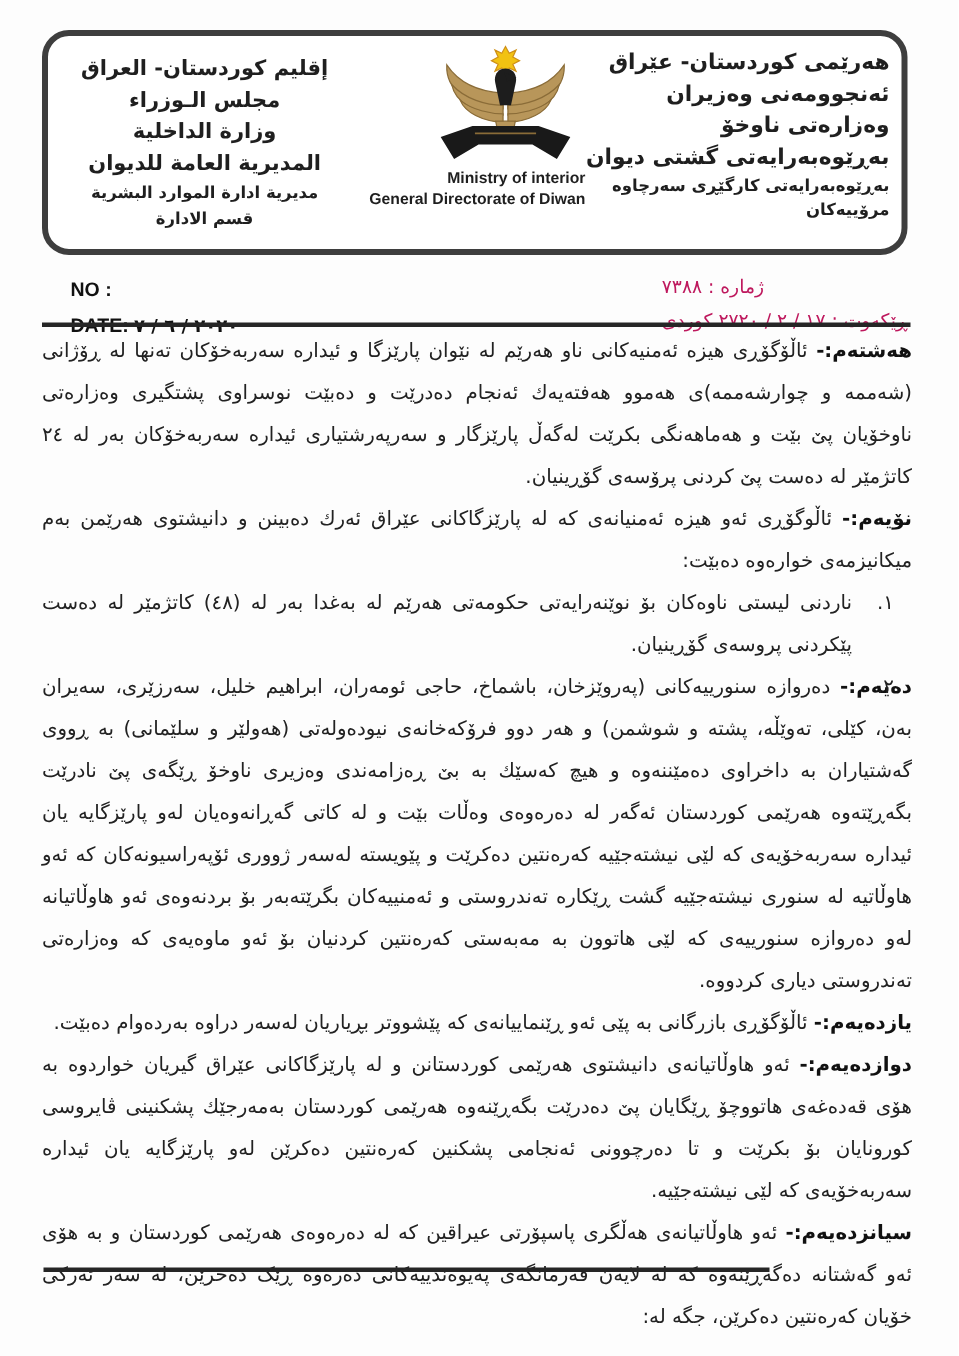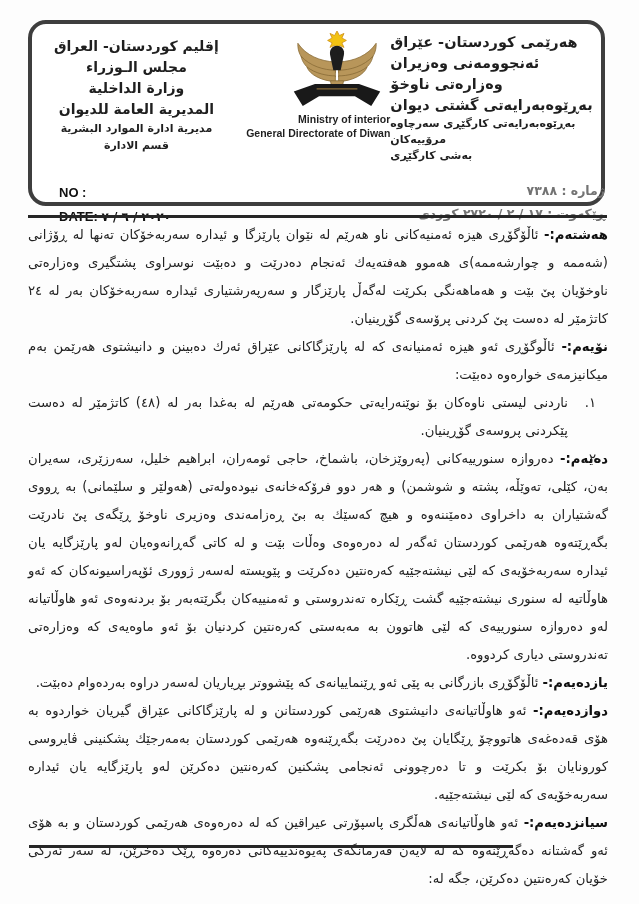--- a/index.html
+++ b/index.html
@@ -2,47 +2,47 @@
 <html lang="ckb" dir="ltr"><head>
 <meta charset="utf-8">
 <style>
   html,body { margin:0; padding:0; background:#ffffff; }
   .page {
     position:relative; width:639px; height:904px; background:#fdfdfd;
     font-family:"DejaVu Sans", sans-serif; color:#1f1f1f; overflow:hidden;
   }
   
   .frame {
-    position:absolute; left:28px; top:20px; width:577px; height:186px;
+    position:absolute; left:28px; top:20px; width:577px; height:150px;
     border:4px solid #3e3e3e; border-radius:18px; background:#fff;
     box-sizing:border-box; display:flex; justify-content:space-between;
     padding:6px 8px 2px 8px;
   }
   .col-ar { width:196px; text-align:center; direction:rtl; font-weight:bold; padding-top:6px; }
   .ar-line  { font-size:14px;  line-height:21px; }
   .ar-small { font-size:11px;  line-height:17px; }
   .col-center { width:160px; text-align:right; line-height:0; }
   .emblem { display:inline-block; margin-top:0; }
   .en-line { font-size:10.5px; font-weight:bold; line-height:14px;
              font-family:"Liberation Sans", sans-serif; }
   .en-iso  { font-size:14.5px; font-weight:bold; line-height:19px;
              font-family:"Liberation Sans", sans-serif; }
-  .col-ku { width:206px; text-align:left; direction:rtl; font-weight:bold; padding-top:2px; }
+  .col-ku { width:206px; text-align:right; direction:rtl; font-weight:bold; padding-top:2px; }
   .ku-line  { font-size:14.5px; line-height:21px; }
   .ku-small { font-size:11px;   line-height:16px; }
   
   .ref-left {
     position:absolute; left:47px; top:181px;
     font-family:"Liberation Sans", sans-serif; font-weight:bold; font-size:13px;
-    line-height:24px; color:#111;margin-left:12px;
+    line-height:24px; color:#111;
   }
   .ref-left .num { font-family:"DejaVu Sans", sans-serif; font-size:12px; }
   .ref-right {
-    position:absolute; right:34px; top:179px; direction:rtl; text-align:right;
-    font-weight:bold; font-size:12.5px; line-height:23px; color:#737373;
+    position:absolute; right:34px; top:179px; direction:rtl; text-align:left;
+    font-weight:normal; font-size:12.5px; line-height:23px; color:#be185d;
   }
   .divider-top {
     position:absolute; left:28px; top:215px; width:579px; height:3px; background:#262626;
   }
   .divider-bottom {
     position:absolute; left:29px; top:845px; width:484px; height:3px; background:#262626;
   }
   
   .body-text {
     position:absolute; left:28px; top:221px; width:580px;
@@ -96,21 +96,20 @@
       <div class="en-line">Ministry of interior</div>
       <div class="en-line">General Directorate of Diwan</div>
     </div>
 
     <div class="col-ku">
       <div class="ku-line">هەرێمی کوردستان- عێراق</div>
       <div class="ku-line">ئەنجوومەنی وەزیران</div>
       <div class="ku-line">وەزارەتی ناوخۆ</div>
       <div class="ku-line">بەڕێوەبەرایەتی گشتی دیوان</div>
       <div class="ku-small">بەڕێوەبەرایەتی کارگێڕی سەرچاوه مرۆییەکان</div>
-      <div class="ku-small">بەشی کارگێڕی</div>
     </div>
   </div>
 
   <div class="ref-left">
     <div><span>NO :</span> <span class="num"></span></div>
     <div><span>DATE:</span> <span class="num">٢٠٢٠ / ٦ / ٧</span></div>
   </div>
 
   <div class="ref-right">
     <div><span>ژماره :</span> <span>٧٣٨٨</span></div>

